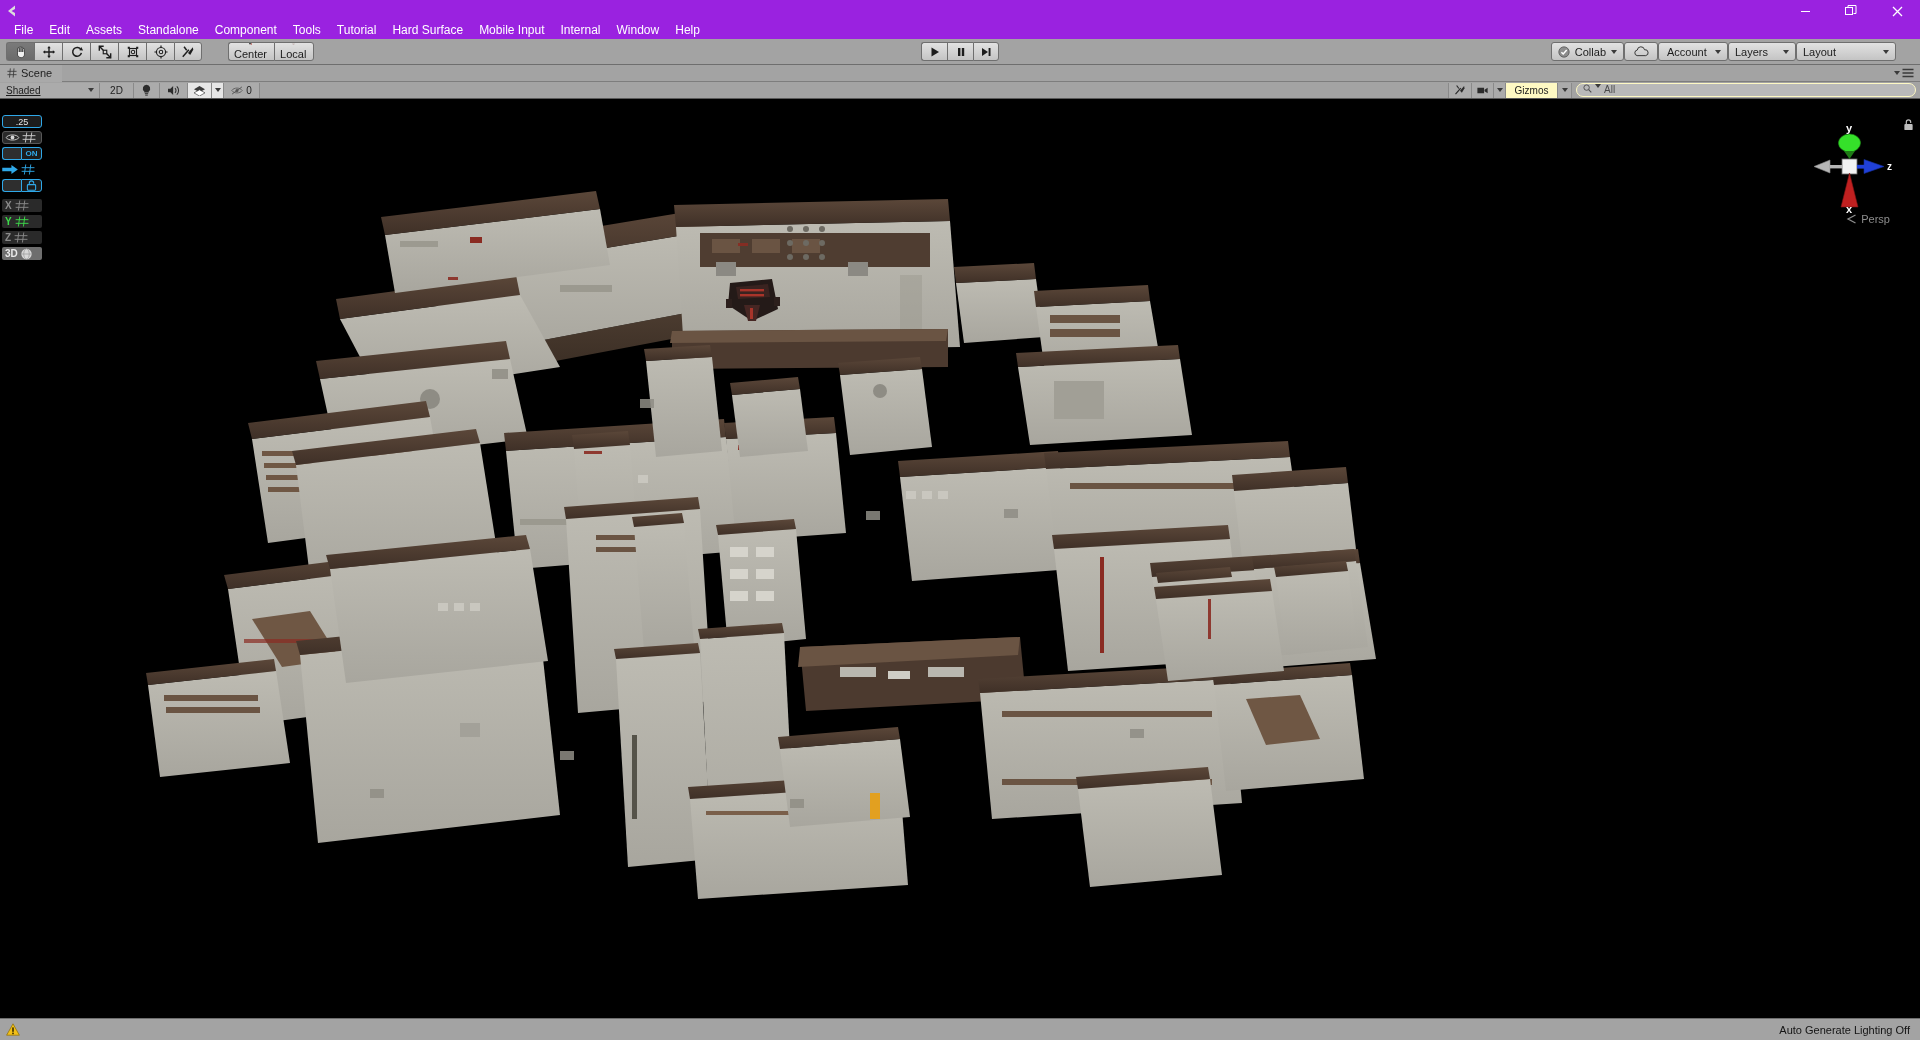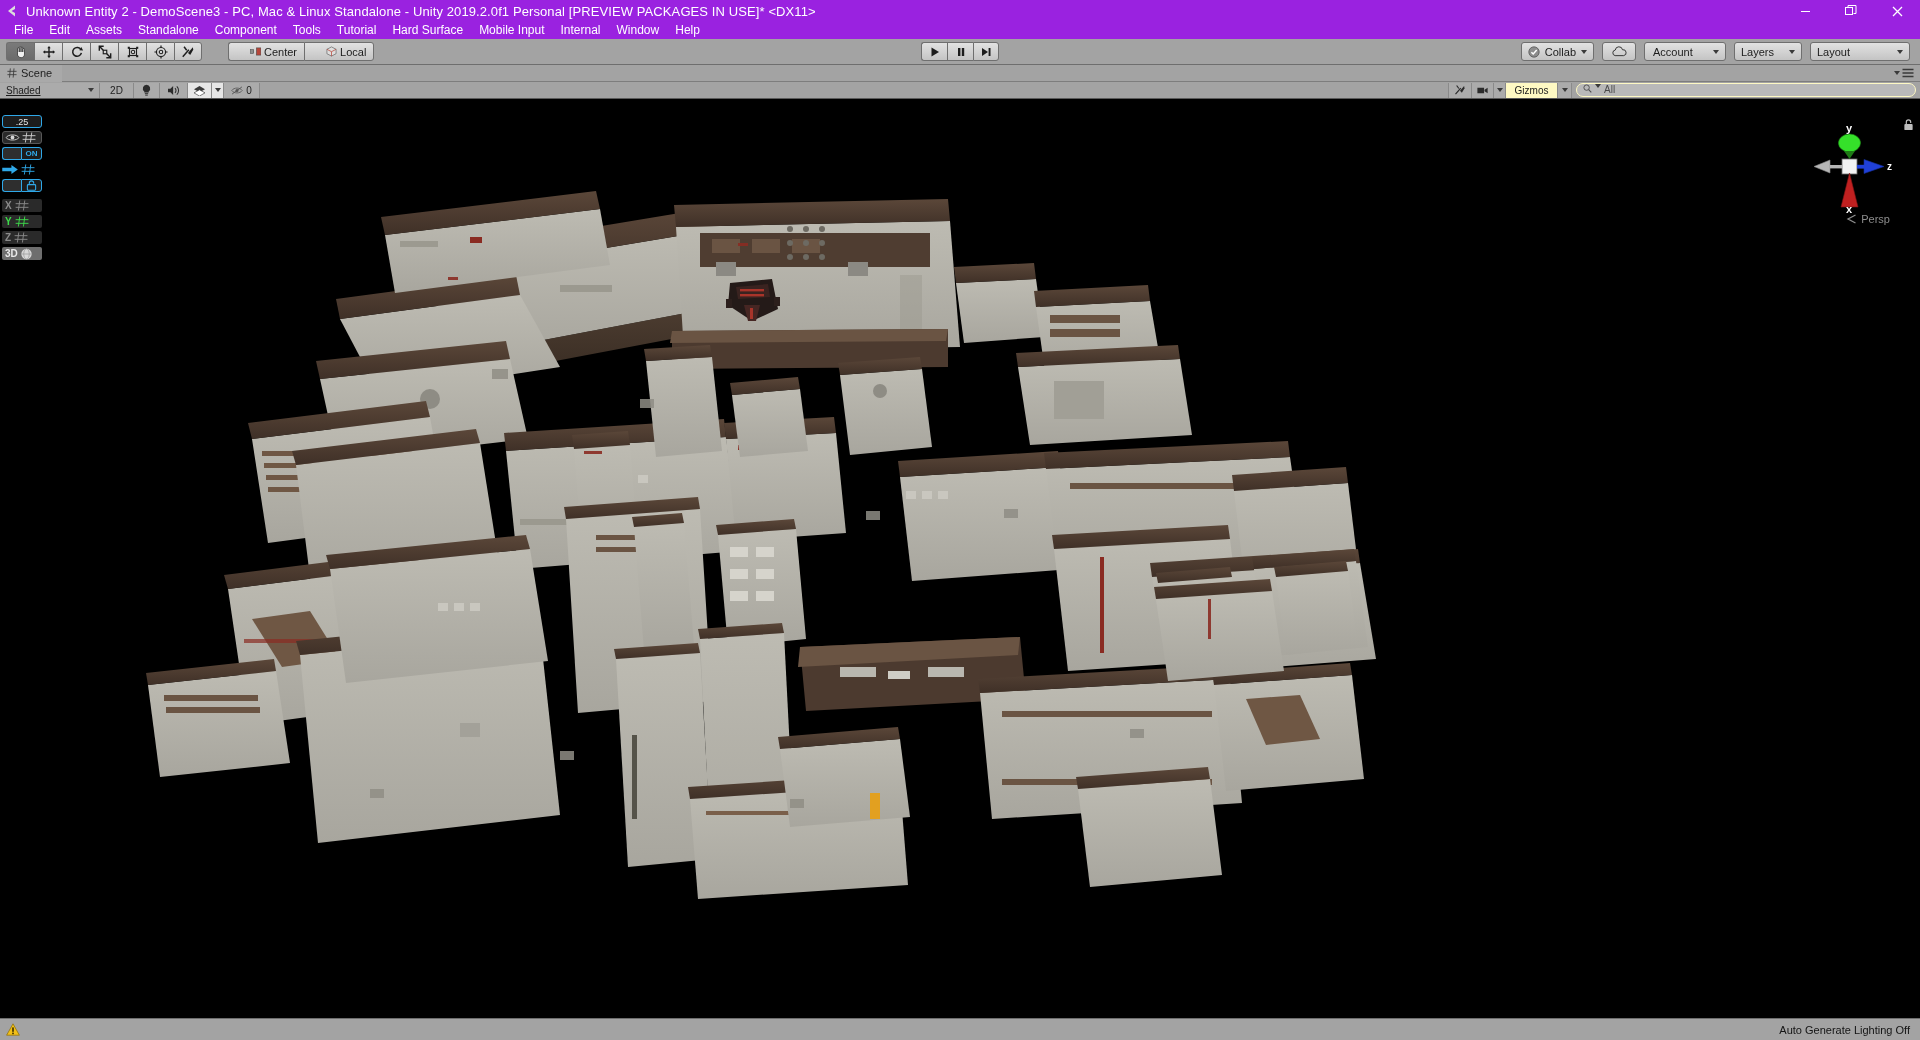--- a/index.html
+++ b/index.html
@@ -29,38 +29,38 @@
     border:1px solid #6f6f6f; border-right:none; display:flex;
     align-items:center; justify-content:center; }
   .tbtn:first-child{ border-radius:3px 0 0 3px; }
   .tbtn:last-child{ border-right:1px solid #6f6f6f; border-radius:0 3px 3px 0; }
   .tbtn.active{ background:linear-gradient(#7a7a7a,#6b6b6b); }
   .tbtn svg{ display:block; }
 
   .pivot-group{ display:flex; margin-left:26px; }
   .pbtn{ height:19px; background:linear-gradient(#e2e2e2,#c4c4c4);
     border:1px solid #6f6f6f; border-right:none; display:flex; align-items:center;
-    gap:3px; padding:0 7px 0 21px; font-size:11px; color:#1c1c1c; }
+    gap:3px; padding:0 7px 0 5px; font-size:11px; color:#1c1c1c;flex-direction:column; }
   .pbtn:first-child{ border-radius:3px 0 0 3px; }
   .pbtn:last-child{ border-right:1px solid #6f6f6f; border-radius:0 3px 3px 0; }
 
   .play-group{ position:absolute; left:50%; transform:translateX(-50%); display:flex; }
   .playbtn{ width:26px; height:19px; background:linear-gradient(#e2e2e2,#c4c4c4);
     border:1px solid #6f6f6f; border-right:none; display:flex;
     align-items:center; justify-content:center; }
   .playbtn:first-child{ border-radius:3px 0 0 3px; }
   .playbtn:last-child{ border-right:1px solid #6f6f6f; border-radius:0 3px 3px 0; }
 
-  .right-group{ position:absolute; right:10px; display:flex; align-items:flex-start; gap:8px; }
+  .right-group{ position:absolute; right:24px; display:flex; align-items:flex-start; }
   .rbtn{ height:19px; background:linear-gradient(#e2e2e2,#c4c4c4);
     border:1px solid #6f6f6f; border-radius:3px; display:flex; align-items:center;
     gap:5px; padding:0 6px; font-size:11px; color:#1c1c1c; white-space:nowrap; }
   .caret{ width:0; height:0; border-left:3.5px solid transparent;
     border-right:3.5px solid transparent; border-top:4px solid #3a3a3a; }
-  .acct{ width:82px; justify-content:space-between;padding-left:8px; }
+  .acct{ width:70px; justify-content:space-between;padding-left:8px; }
   .layersb{ width:68px; justify-content:space-between; }
   .layoutb{ width:100px; justify-content:space-between; }
 
   
   .tabbar{ height:17px; background:#a3a3a3; display:flex; align-items:center;
     position:relative; border-bottom:1px solid #7d7d7d; }
   .tab{ display:flex; align-items:center; gap:4px; padding:0 10px 0 7px;
     height:17px; font-size:11px; color:#1d1d1d; background:#a9a9a9; }
   .tab-menu{ position:absolute; right:6px; display:flex; align-items:center; gap:2px; }
 
@@ -119,21 +119,20 @@
 </style>
 </head>
 <body>
 
 <div class="titlebar">
   <span class="tb-icon">
     <svg width="14" height="14" viewBox="0 0 14 14">
       <polygon points="2,7 9,1.5 9,5 5.5,7 9,9 9,12.5" fill="#dcdcdc"></polygon>
     </svg>
   </span>
-  <span class="tb-title">Unknown Entity 2 - DemoScene3 - PC, Mac &amp; Linux Standalone - Unity 2019.2.0f1 Personal [PREVIEW PACKAGES IN USE]* &lt;DX11&gt;</span>
   <div class="tb-btns">
     <div class="tb-btn">
       <svg width="11" height="11" viewBox="0 0 11 11">
           <rect x="1" y="5" width="9" height="1" fill="#fff"></rect>
         </svg>
     </div>
     <div class="tb-btn">
       <svg width="12" height="12" viewBox="0 0 12 12">
         <rect x="0.5" y="2.5" width="7" height="7" fill="none" stroke="#fff"></rect>
         <path d="M3 2.5 V0.5 H11 V8.5 H8.5" fill="none" stroke="#fff"></path>

